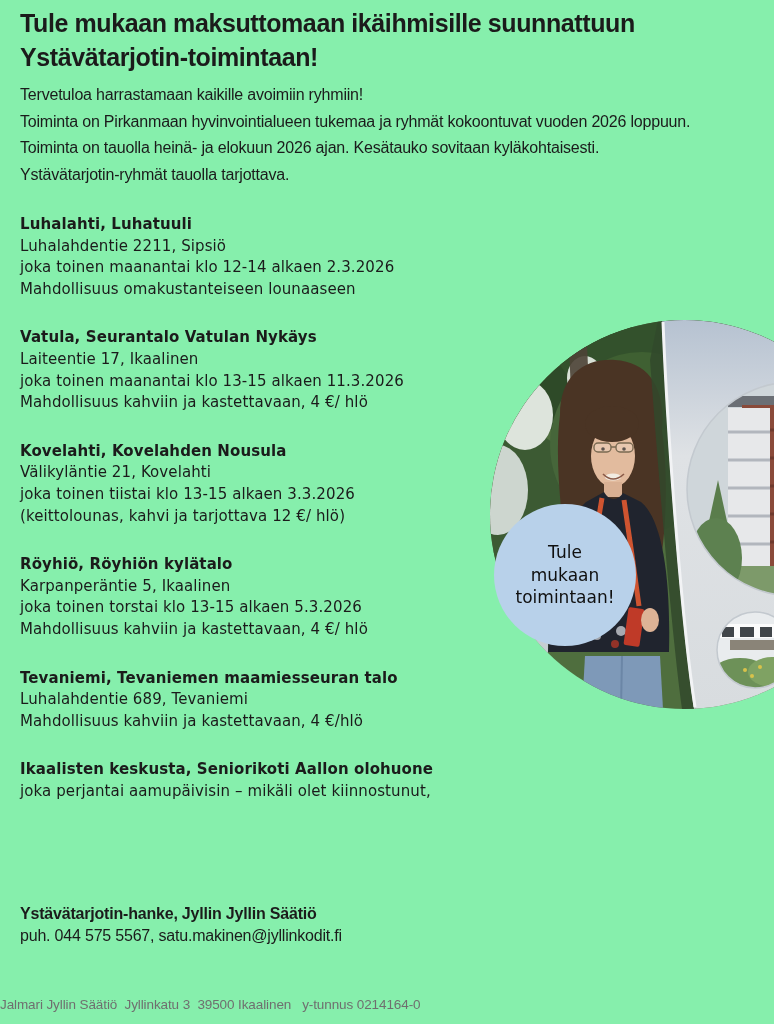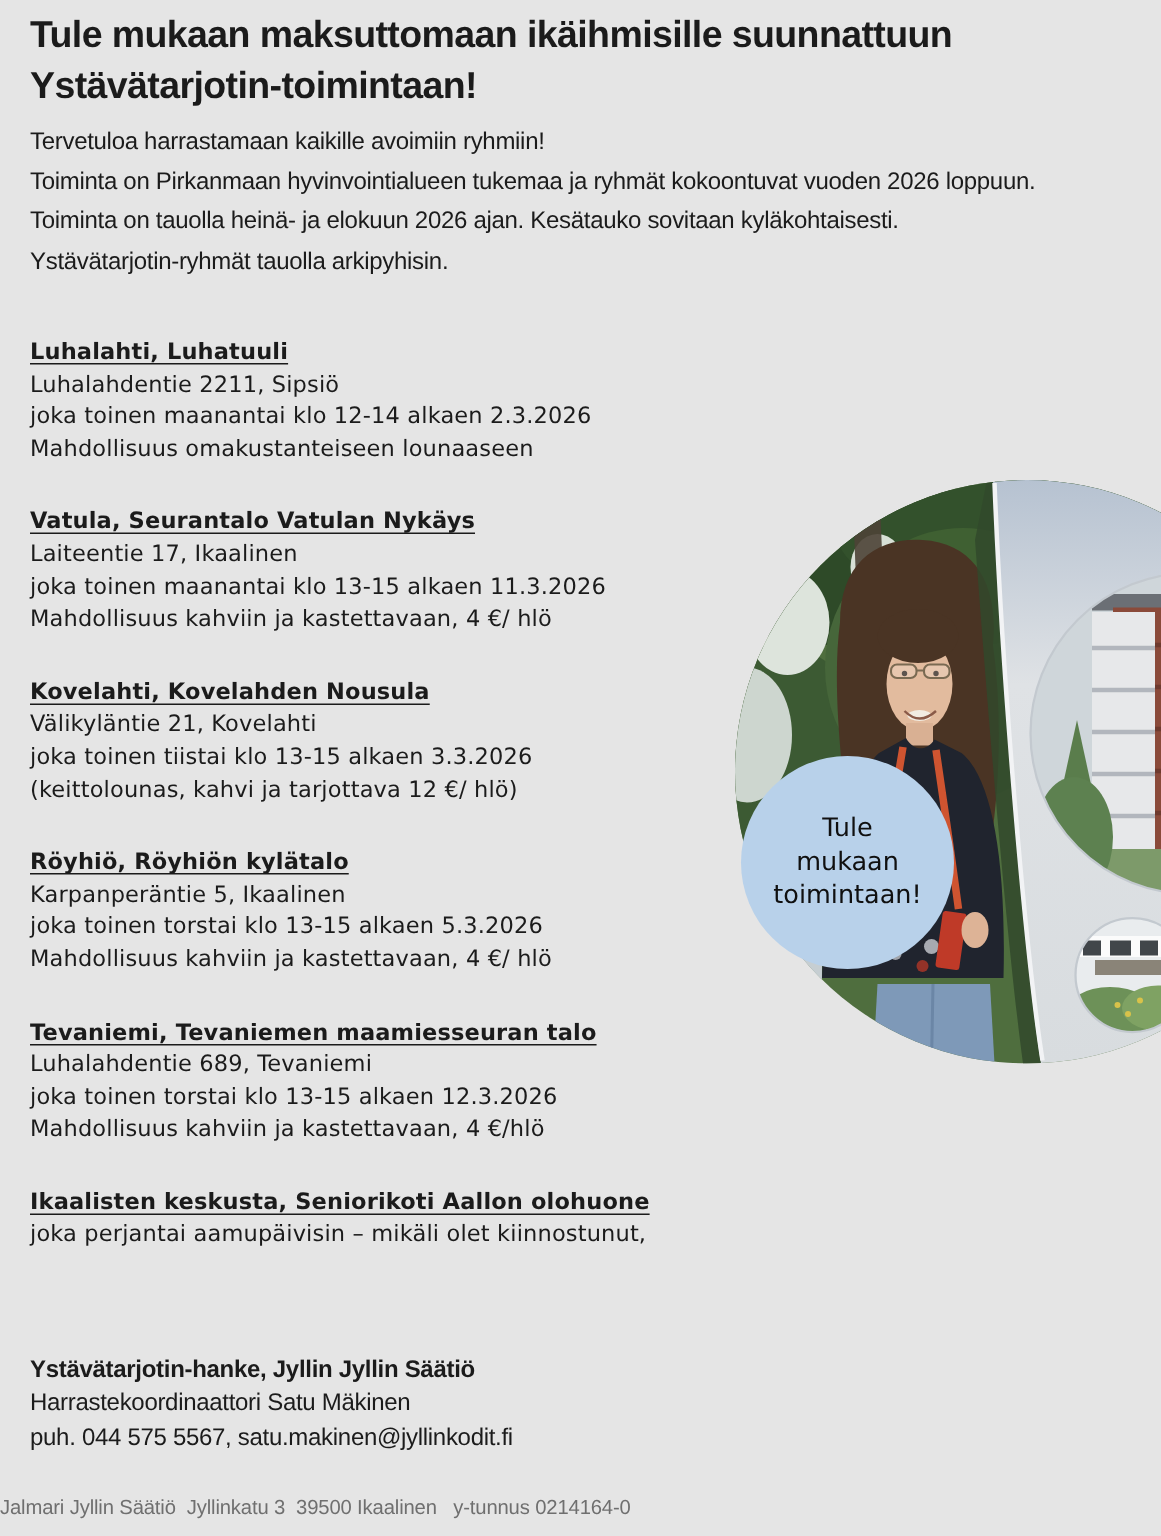--- a/index.html
+++ b/index.html
@@ -1,39 +1,39 @@
 <!DOCTYPE html>
 <html><head>
 <meta charset="utf-8">
 <style>
   html,body{margin:0;padding:0;background:#ffffff;}
   .page{
     position:relative;
     width:774px;height:1024px;
-    background:#e5e5e5;
+    background:#86efac;
     overflow:hidden;
     font-family:"Liberation Sans",sans-serif;
     color:#1b1b1b;
   }
   .title{
     position:absolute;left:20px;top:6px;
     font-size:25px;font-weight:bold;line-height:34px;
     letter-spacing:-0.4px;
   }
   .intro{
     position:absolute;left:20px;top:82px;
     font-size:16px;line-height:26.6px;letter-spacing:-0.2px;
   }
   .sections{
     position:absolute;left:20px;top:214px;
     font-family:"DejaVu Sans",sans-serif;
     font-size:15px;line-height:21.6px;letter-spacing:0.1px;
   }
   .section{margin-bottom:27px;}
-  .section-title{font-weight:bold;text-decoration:underline;text-underline-offset:3px;margin-top:10px;}
+  .section-title{font-weight:bold;text-underline-offset:3px;}
   .contact{
     position:absolute;left:20px;top:903px;
     font-size:16px;line-height:22.3px;letter-spacing:-0.2px;
   }
   .contact-title{font-weight:bold;}
   .footer{
     position:absolute;left:0;top:997px;width:774px;
     text-align:left;font-size:13.5px;color:#6f6f6f;
     white-space:pre;letter-spacing:-0.1px;
   }
@@ -58,21 +58,21 @@
 
   <div class="title">
     <div>Tule mukaan maksuttomaan ikäihmisille suunnattuun</div>
     <div>Ystävätarjotin-toimintaan!</div>
   </div>
 
   <div class="intro">
     <div>Tervetuloa harrastamaan kaikille avoimiin ryhmiin!</div>
     <div>Toiminta on Pirkanmaan hyvinvointialueen tukemaa ja ryhmät kokoontuvat vuoden 2026 loppuun.</div>
     <div>Toiminta on tauolla heinä- ja elokuun 2026 ajan. Kesätauko sovitaan kyläkohtaisesti.</div>
-    <div>Ystävätarjotin-ryhmät tauolla arkipyhisin.</div>
+    <div>Ystävätarjotin-ryhmät tauolla tarjottava.</div>
   </div>
 
   <div class="sections">
 
     <div class="section">
       <div class="section-title">Luhalahti, Luhatuuli</div>
       <div>Luhalahdentie 2211, Sipsiö</div>
       <div>joka toinen maanantai klo 12-14 alkaen 2.3.2026</div>
       <div>Mahdollisuus omakustanteiseen lounaaseen</div>
     </div>
@@ -94,34 +94,32 @@
     <div class="section">
       <div class="section-title">Röyhiö, Röyhiön kylätalo</div>
       <div>Karpanperäntie 5, Ikaalinen</div>
       <div>joka toinen torstai klo 13-15 alkaen 5.3.2026</div>
       <div>Mahdollisuus kahviin ja kastettavaan, 4 €/ hlö</div>
     </div>
 
     <div class="section">
       <div class="section-title">Tevaniemi, Tevaniemen maamiesseuran talo</div>
       <div>Luhalahdentie 689, Tevaniemi</div>
-      <div>joka toinen torstai klo 13-15 alkaen 12.3.2026</div>
       <div>Mahdollisuus kahviin ja kastettavaan, 4 €/hlö</div>
     </div>
 
     <div class="section">
       <div class="section-title">Ikaalisten keskusta, Seniorikoti Aallon olohuone</div>
       <div>joka perjantai aamupäivisin – mikäli olet kiinnostunut,</div>
     </div>
 
   </div>
 
   <div class="contact">
     <div class="contact-title">Ystävätarjotin-hanke, Jyllin Jyllin Säätiö</div>
-    <div>Harrastekoordinaattori Satu Mäkinen</div>
     <div>puh. 044 575 5567, satu.makinen@jyllinkodit.fi</div>
   </div>
 
   <div class="footer">Jalmari Jyllin Säätiö  Jyllinkatu 3  39500 Ikaalinen   y-tunnus 0214164-0</div>
 
   <svg class="photo" viewBox="0 0 389 389" width="389" height="389" aria-hidden="true">
     <defs>
       <clipPath id="pc">
           <circle cx="194.5" cy="194.5" r="194.5"></circle>
         </clipPath>

